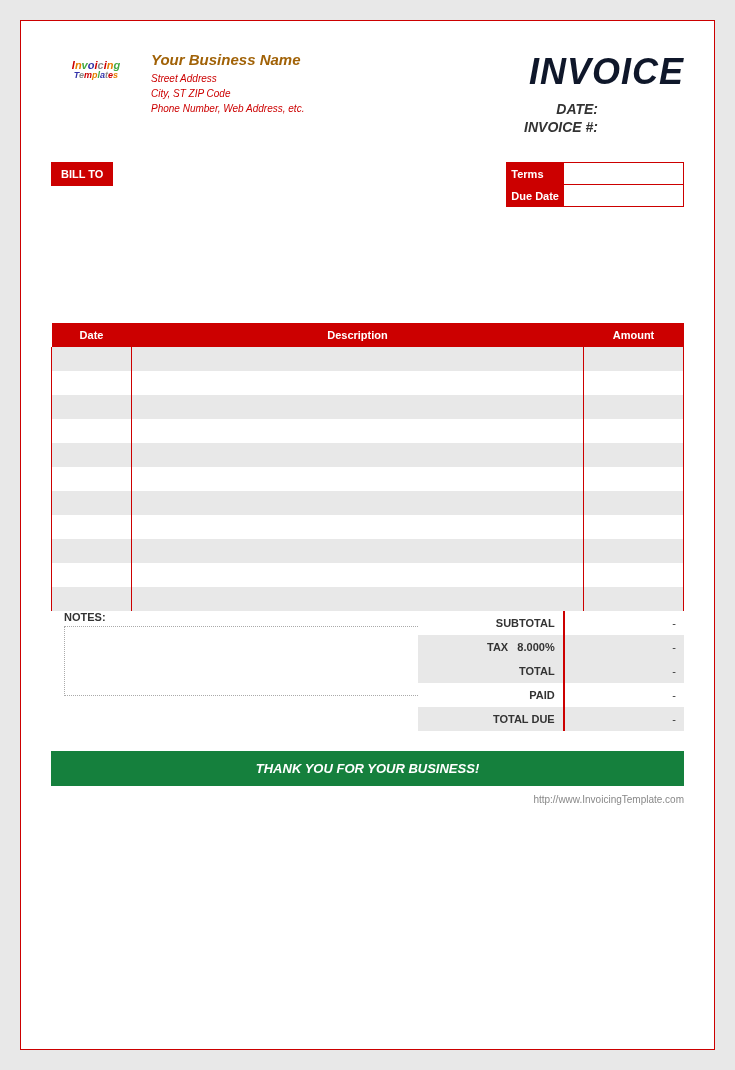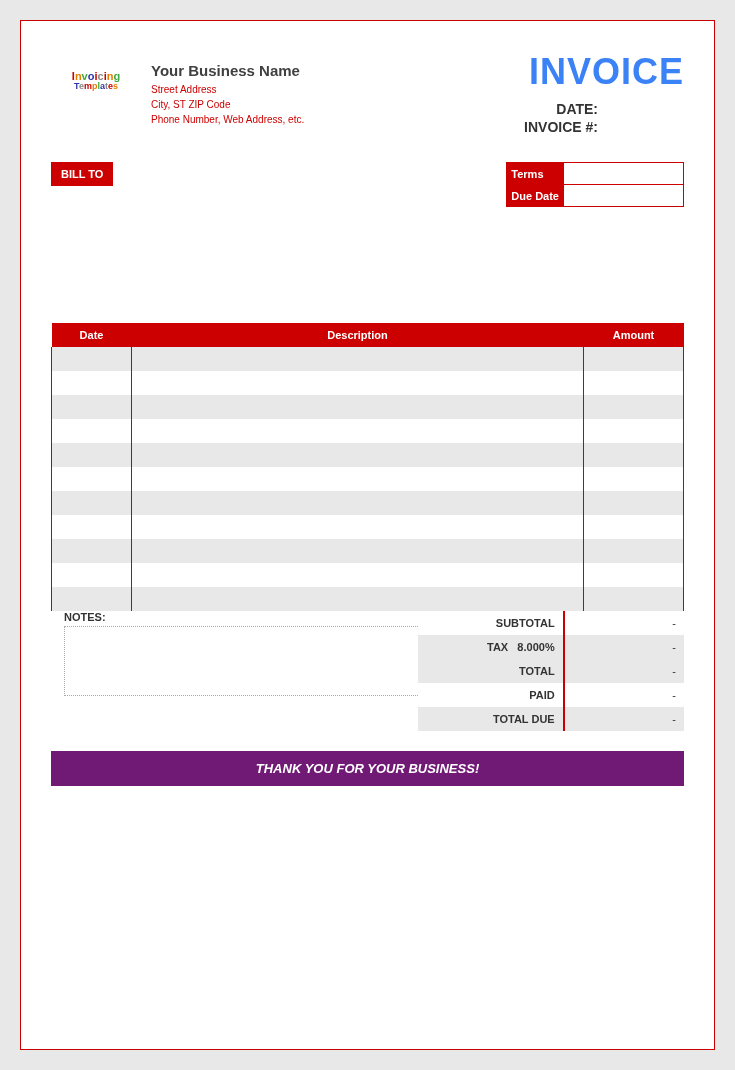--- a/index.html
+++ b/index.html
@@ -19,22 +19,23 @@
       background: #fff;
       border: 1px solid #c00;
       padding: 30px 30px 20px 30px;
       position: relative;
     }
 
     
     .header {
       display: flex;
       justify-content: space-between;
-      align-items: center;
+      align-items: flex-start;
       margin-bottom: 10px;
+      font-style: italic;
     }
     .header-left {
       display: flex;
       align-items: flex-start;
       gap: 10px;
     }
     .logo-box {
       width: 90px;
       height: 38px;
       display: flex;
@@ -45,37 +46,37 @@
       line-height: 1.2;
       color: #333;
       flex-shrink: 0;
     }
 
     .business-info {
       display: flex;
       flex-direction: column;
     }
     .business-name {
-      color: #404040;
+      color: #a16207;
       font-size: 15px;
       font-weight: bold;
       margin-bottom: 3px;
     }
     .business-detail {
       color: #c00;
       font-size: 10px;
       line-height: 1.5;
     }
     .header-right {
       text-align: right;
     }
     .invoice-title {
       font-size: 36px;
       font-weight: bold;
-      color: #3b82f6;
+      color: #0f172a;
       letter-spacing: 1px;
     }
     .invoice-meta {
       margin-top: 8px;
       text-align: right;
     }
     .invoice-meta-row {
       display: flex;
       justify-content: flex-end;
       align-items: center;
@@ -197,21 +198,21 @@
     }
     .notes-box {
       border: 1px dotted #aaa;
       min-height: 70px;
       width: 380px;
       background: #fff;
     }
 
     
     .thank-you-bar {
-      background: #701a75;
+      background: #15803d;
       color: #fff;
       text-align: center;
       font-style: italic;
       font-weight: bold;
       font-size: 13px;
       padding: 10px;
       margin-top: 20px;
     }
 
     
@@ -418,14 +419,15 @@
           <td class="lbl">TOTAL DUE</td>
           <td class="val">-</td>
         </tr>
       </tbody>
         </table>
     </div>
   </div>
 
   <div class="thank-you-bar">THANK YOU FOR YOUR BUSINESS!</div>
 
+  <div class="footer-url">http://www.InvoicingTemplate.com</div>
 
 </div>
 
 </body></html>

